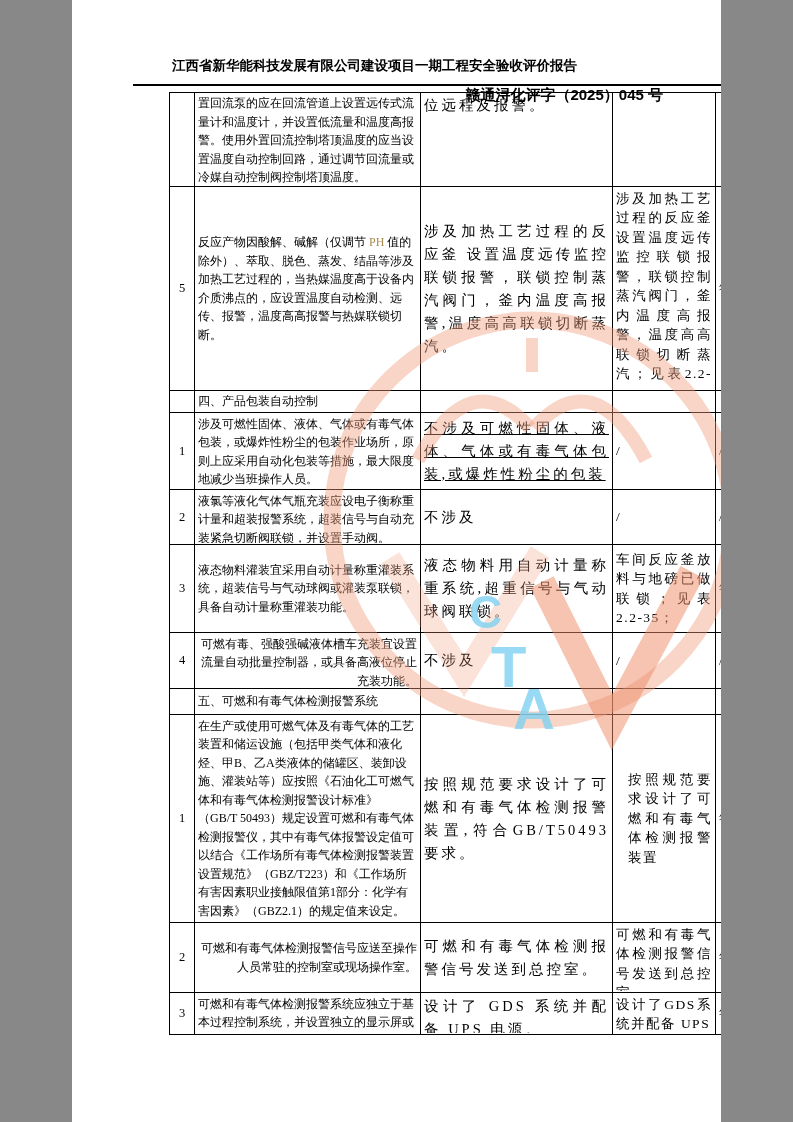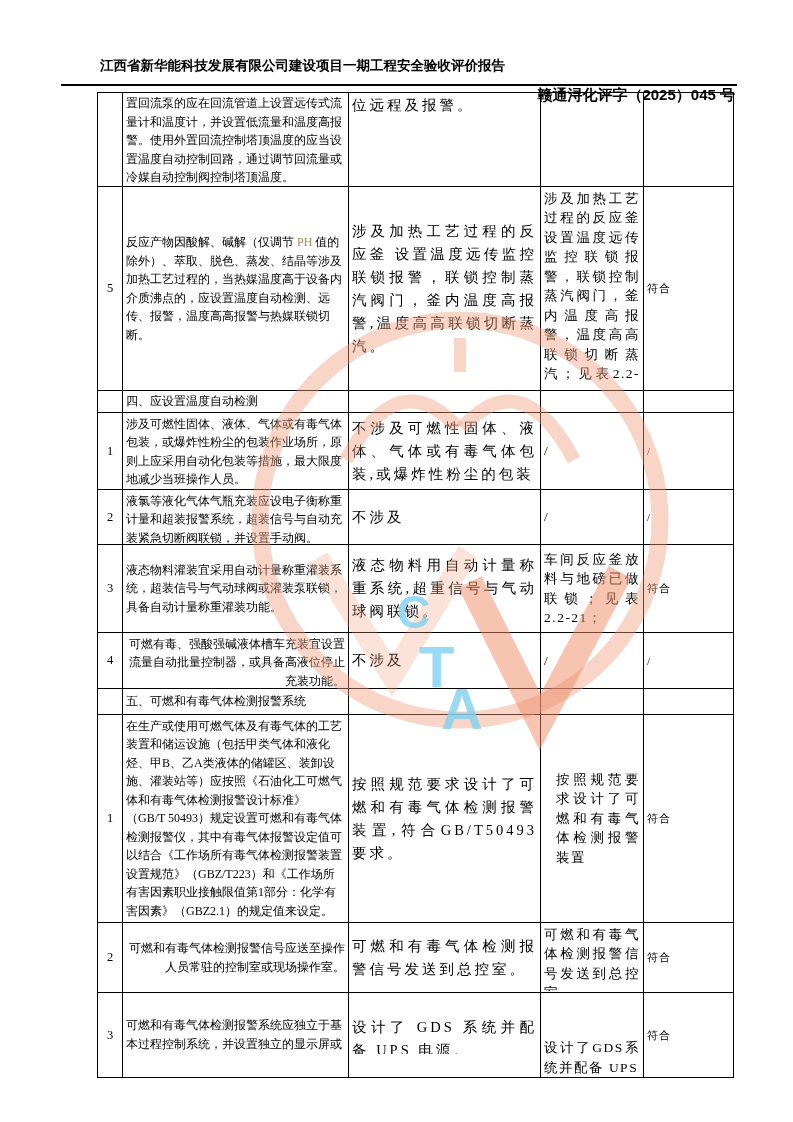--- a/index.html
+++ b/index.html
@@ -1,17 +1,17 @@
 <!DOCTYPE html>
 <html><head>
 <meta charset="utf-8">
 <style>
   html,body{margin:0;padding:0;background:#888;}
   .page{
-    position:relative;width:793px;height:1122px;background:#ffffff;
+    position:relative;width:649px;height:1122px;background:#ffffff;
     margin:0 auto;overflow:hidden;
     font-family:"Liberation Serif","DejaVu Serif",serif;color:#000;
   }
   
   .hdr-left{
     position:absolute;left:100px;top:57px;
     font-family:"Liberation Sans","DejaVu Sans",sans-serif;
     font-weight:bold;font-size:13.5px;white-space:nowrap;
   }
   .hdr-right{
@@ -104,34 +104,34 @@
           </td>
           <td class="col-site">
             <div class="cw" style="max-height: 200px;">涉及加热工艺过程的反应釜设置温度远传监控联锁报警，联锁控制蒸汽阀门，釜内温度高报警，温度高高联锁切断蒸汽；见表2.2-21；</div>
           </td>
           <td class="col-conclusion">
             <div class="cw" style="max-height: 200px;">符合</div>
           </td>
         </tr>
         <tr style="height: 22px;">
           <td class="col-num"></td>
-          <td class="col-standard">四、应设置温度自动检测</td>
+          <td class="col-standard">四、产品包装自动控制</td>
           <td class="col-design"></td>
           <td class="col-site"></td>
           <td class="col-conclusion"></td>
         </tr>
         <tr style="height: 77px;">
           <td class="col-num">
             <div class="cw" style="max-height: 73px;">1</div>
           </td>
           <td class="col-standard">
             <div class="cw" style="max-height: 73px;">涉及可燃性固体、液体、气体或有毒气体包装，或爆炸性粉尘的包装作业场所，原则上应采用自动化包装等措施，最大限度地减少当班操作人员。</div>
           </td>
           <td class="col-design">
-            <div class="cw" style="max-height: 73px;">不涉及可燃性固体、液体、气体或有毒气体包装,或爆炸性粉尘的包装</div>
+            <div class="cw" style="max-height: 73px; text-decoration: underline;">不涉及可燃性固体、液体、气体或有毒气体包装,或爆炸性粉尘的包装</div>
           </td>
           <td class="col-site">
             <div class="cw" style="max-height: 73px;">/</div>
           </td>
           <td class="col-conclusion">
             <div class="cw" style="max-height: 73px;">/</div>
           </td>
         </tr>
         <tr style="height: 55px;">
           <td class="col-num">
@@ -154,21 +154,21 @@
           <td class="col-num">
             <div class="cw" style="max-height: 84px;">3</div>
           </td>
           <td class="col-standard">
             <div class="cw" style="max-height: 84px;">液态物料灌装宜采用自动计量称重灌装系统，超装信号与气动球阀或灌装泵联锁，具备自动计量称重灌装功能。</div>
           </td>
           <td class="col-design">
             <div class="cw" style="max-height: 84px;">液态物料用自动计量称重系统,超重信号与气动球阀联锁。</div>
           </td>
           <td class="col-site">
-            <div class="cw" style="max-height: 84px;">车间反应釜放料与地磅已做联锁；见表2.2-21；</div>
+            <div class="cw" style="max-height: 84px;">车间反应釜放料与地磅已做联锁；见表2.2-35；</div>
           </td>
           <td class="col-conclusion">
             <div class="cw" style="max-height: 84px;">符合</div>
           </td>
         </tr>
         <tr style="height: 56px;">
           <td class="col-num">
             <div class="cw" style="max-height: 52px;">4</div>
           </td>
           <td class="col-standard">
@@ -229,21 +229,21 @@
           <td class="col-num">
             <div class="cw" style="max-height: 38px;">3</div>
           </td>
           <td class="col-standard">
             <div class="cw" style="max-height: 38px;">可燃和有毒气体检测报警系统应独立于基本过程控制系统，并设置独立的显示屏或报</div>
           </td>
           <td class="col-design">
             <div class="cw" style="max-height: 38px;">设计了 GDS 系统并配备 UPS 电源。</div>
           </td>
           <td class="col-site">
-            <div class="cw" style="max-height: 38px; margin-top: 44px;">设计了GDS系统并配备 UPS</div>
+            <div class="cw" style="max-height: 38px;">设计了GDS系统并配备 UPS</div>
           </td>
           <td class="col-conclusion">
             <div class="cw" style="max-height: 38px;">符合</div>
           </td>
         </tr>
       </tbody>
   </table>
 
   <div class="watermark">
     <svg width="793" height="1122" viewBox="0 0 793 1122">

